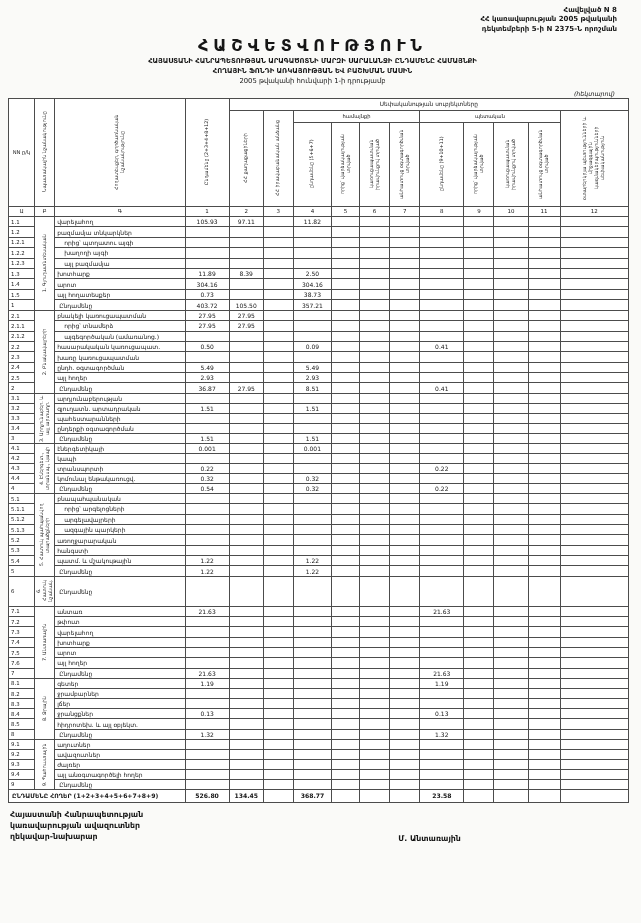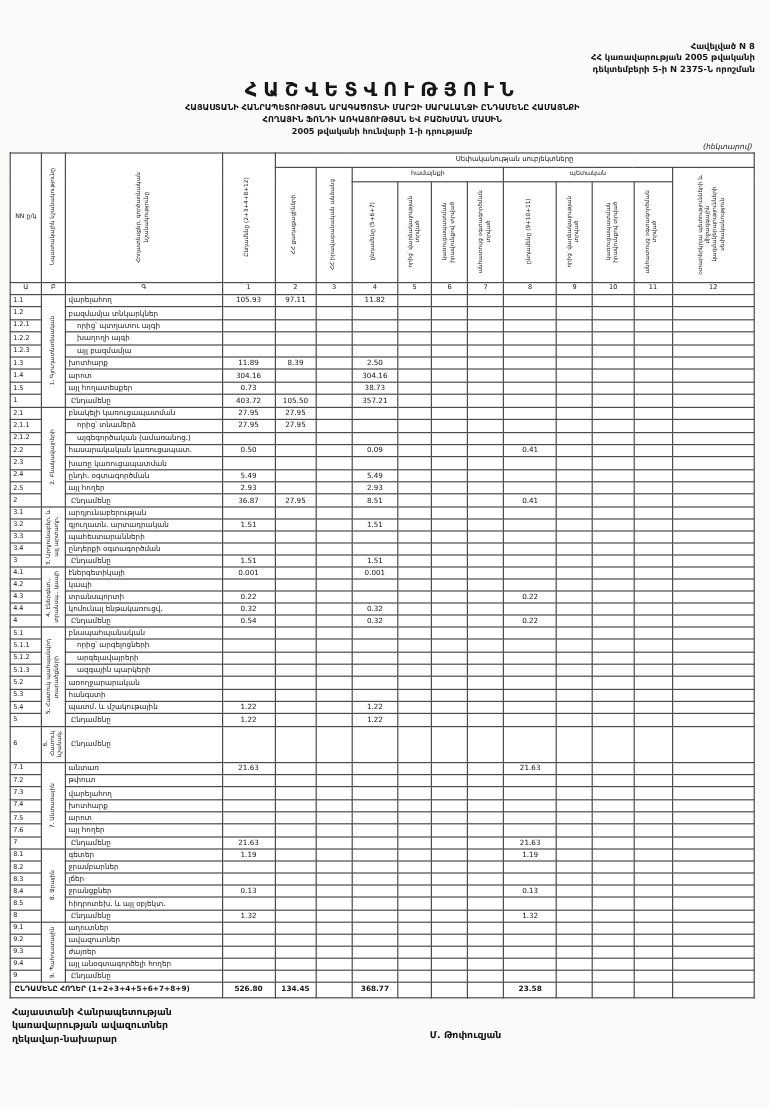--- a/index.html
+++ b/index.html
@@ -1,27 +1,27 @@
 <!DOCTYPE html>
 <html><head>
 <meta charset="utf-8">
 <style>
   * { margin:0; padding:0; box-sizing:border-box; }
   html,body { width:641px; }
   body {
     width:641px; height:923px; background:#fafaf8; color:#161616;
     font-family:"DejaVu Sans", sans-serif; overflow:hidden;
   }
-  .page { padding:6px 12px 0 8px;margin-top:29px; }
+  .page { padding:6px 24px 0 8px; }
 
   .appendix { text-align:right; font-size:7px; font-weight:bold; line-height:1.35; }
   .titleblock { text-align:center; margin-top:2px; }
   .main-title { font-size:16px; font-weight:bold; letter-spacing:5px; margin-bottom:2px; }
   .sub { font-size:6.8px; font-weight:bold; line-height:1.45; }
-  .sub.light { font-weight:bold; }
+  .sub.light { font-weight:normal; }
   .units { text-align:right; font-size:6.3px; font-style:italic; margin:3px 2px 1px 0; }
 
   table { border-collapse:collapse; table-layout:fixed; width:621px; background:#fff; }
   th, td { border:1px solid #4c4c4c; overflow:hidden; }
   th { font-weight:normal; font-size:5.2px; padding:0; vertical-align:middle; text-align:center; line-height:1.2; }
   .band th.bandcell { font-size:5.8px; height:12px; }
   .hB th.bandcell { height:12px; }
   .hC th { height:84px; }
   .hD th { height:10px; font-size:5.5px; }
 
@@ -37,21 +37,21 @@
   td.nn  { font-size:5.4px; text-align:left; padding-left:2px; white-space:nowrap; }
   td.grp { vertical-align:middle; text-align:center; }
   td.lbl { text-align:left; padding-left:2px; white-space:nowrap; }
   td.lbl.ind { padding-left:9px; }
   td.val { text-align:center; white-space:nowrap; }
   tr.trow td.lbl { padding-left:4px; }
   tr.tall td { height:30px; }
   tr.grand td { height:13px; font-weight:bold; font-size:6.1px; }
   tr.grand td.grandlbl { text-align:left; padding-left:3px; white-space:nowrap; }
 
-  .footer { display:flex; align-items:center; margin-top:7px; padding:0 0 0 2px; }
+  .footer { display:flex; align-items:flex-end; margin-top:7px; padding:0 0 0 2px;gap:40px; }
   .footer .left { font-size:7.8px; font-weight:bold; line-height:1.4; }
   .footer .sig { font-size:7.8px; font-weight:bold; margin-left:215px; margin-top:14px; white-space:nowrap; }
 </style>
 </head>
 <body>
 
 <div class="page">
 
   <div class="appendix">
     <div>Հավելված N 8</div>
@@ -1066,16 +1066,16 @@
         </tr>
       </tbody>
   </table>
 
   <div class="footer">
     <div class="left">
       <div>Հայաստանի Հանրապետության</div>
       <div>կառավարության ավազուտներ</div>
       <div>ղեկավար-նախարար</div>
     </div>
-    <div class="sig">Մ. Թոփուզյան</div>
+    <div class="sig">Մ. Անտառային</div>
   </div>
 
 </div>
 
 </body></html>

